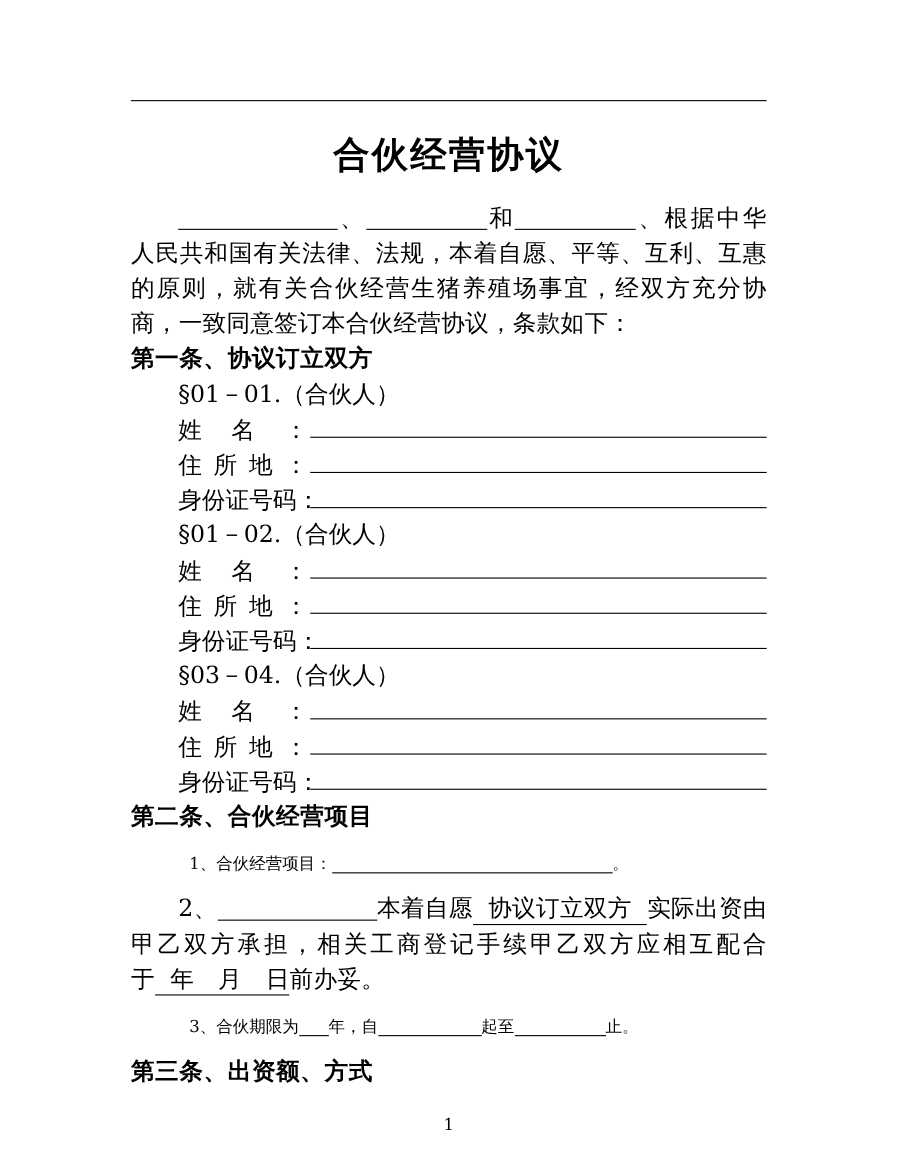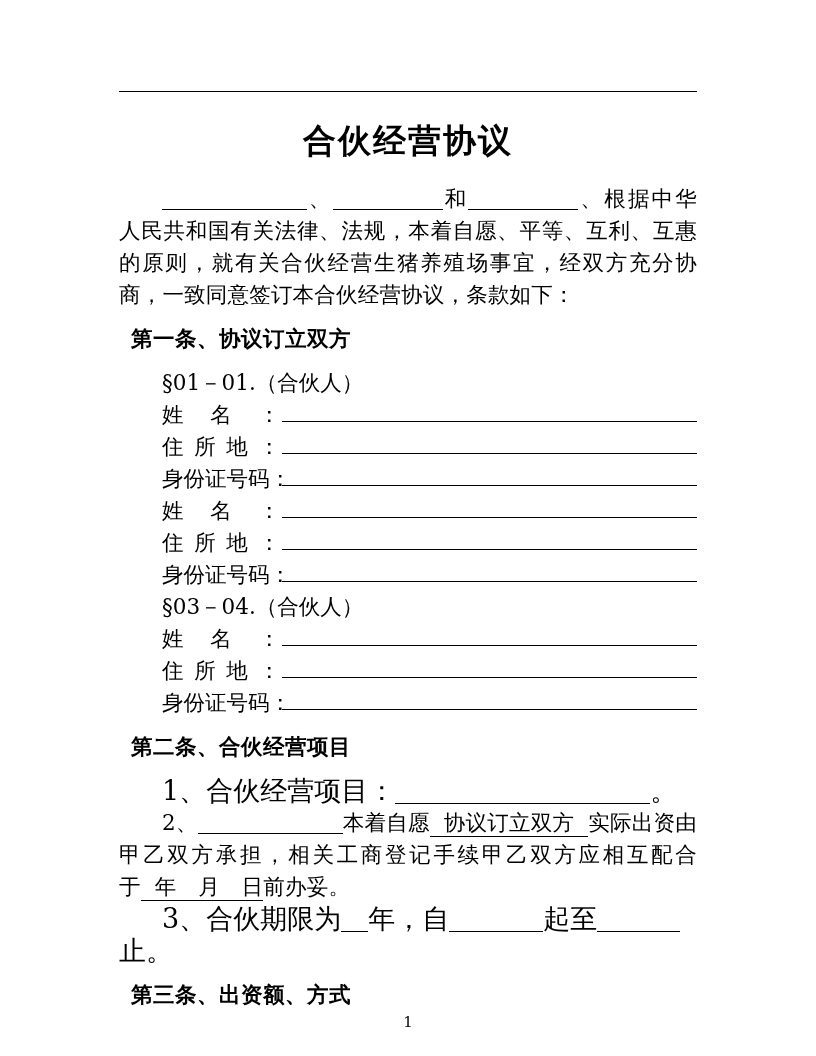--- a/index.html
+++ b/index.html
@@ -55,30 +55,30 @@
     margin: 0;
     font-size: 21.5px;
     line-height: 32px;
     text-align: justify;
     text-justify: inter-ideograph;
     text-align-last: left;
     letter-spacing: 0.2px;
   }
   p.para.indent2 { text-indent: 43px; }
   p.heading {
-    margin: 12px;
+    margin: 0;
     font-size: 21.5px;
     line-height: 32px;
     font-weight: bold;
     font-family: "DejaVu Sans", "Liberation Sans", sans-serif;
     letter-spacing: 0.5px;
   }
   p.sub {
-    margin: 0;
-    font-size: 27px;
+    margin: 10px;
+    font-size: 15px;
     line-height: 32px;
     text-indent: 43px;
   }
   
   p.sect {
     margin: 0;
     font-size: 21.5px;
     line-height: 32px;
     padding-left: 43px;
   }
@@ -175,20 +175,21 @@
         <span>身</span>
           <span>份</span>
           <span>证</span>
           <span>号</span>
           <span>码</span>
           <span>：</span>
       </span>
       <span class="field-fill"></span>
     </div>
 
+    <p class="sect">§01－02.（合伙人）</p>
 
     <div class="field-row">
       <span class="field-label">
         <span>姓</span>
           <span>名</span>
           <span>：</span>
       </span>
       <span class="field-fill"></span>
     </div>
 

